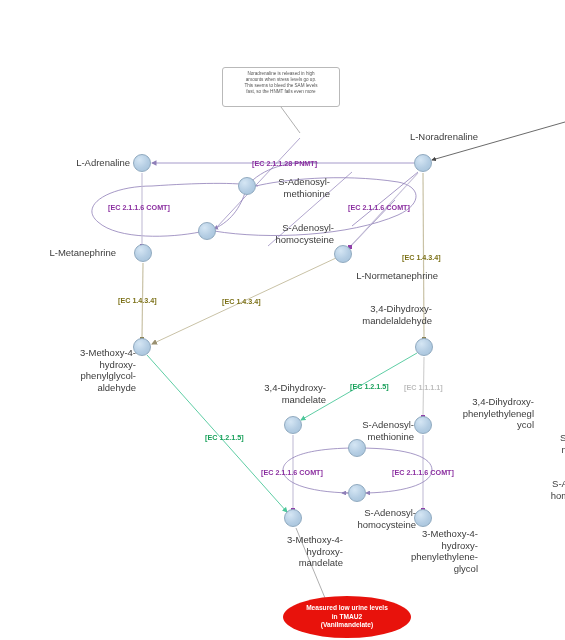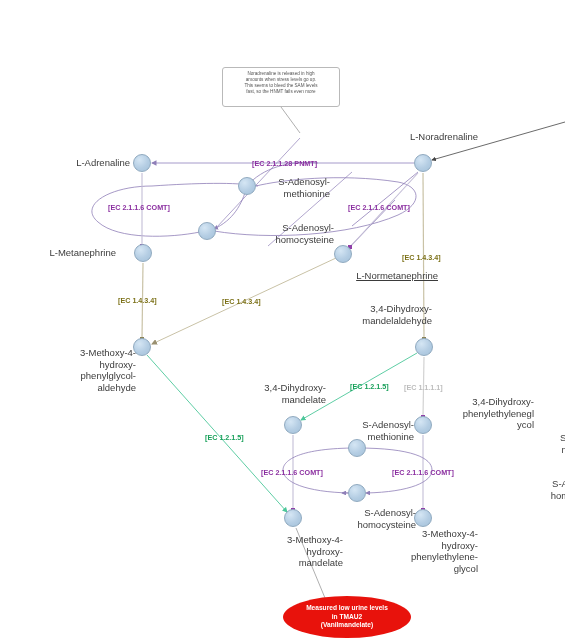--- a/index.html
+++ b/index.html
@@ -127,21 +127,21 @@
     </div>
 
   <div id="labels-layer">
       <div class="lbl" style="left: 46px; top: 157px; width: 84px;">L-Adrenaline</div>
       <div class="lbl" style="left: 370px; top: 131px; width: 108px;">L-Noradrenaline</div>
       <div class="lbl" style="left: 226px; top: 176px; width: 104px;">S-Adenosyl-
 methionine</div>
       <div class="lbl" style="left: 222px; top: 222px; width: 112px;">S-Adenosyl-
 homocysteine</div>
       <div class="lbl" style="left: 8px; top: 247px; width: 108px;">L-Metanephrine</div>
-      <div class="lbl" style="left: 312px; top: 270px; width: 126px; text-decoration: underline;">L-Normetanephrine</div>
+      <div class="lbl" style="left: 312px; top: 270px; width: 126px;">L-Normetanephrine</div>
       <div class="lbl" style="left: 40px; top: 347px; width: 96px;">3-Methoxy-4-
 hydroxy-
 phenylglycol-
 aldehyde</div>
       <div class="lbl" style="left: 332px; top: 303px; width: 100px;">3,4-Dihydroxy-
 mandelaldehyde</div>
       <div class="lbl" style="left: 222px; top: 382px; width: 104px;">3,4-Dihydroxy-
 mandelate</div>
       <div class="lbl" style="left: 436px; top: 396px; width: 98px;">3,4-Dihydroxy-
 phenylethylenegl

